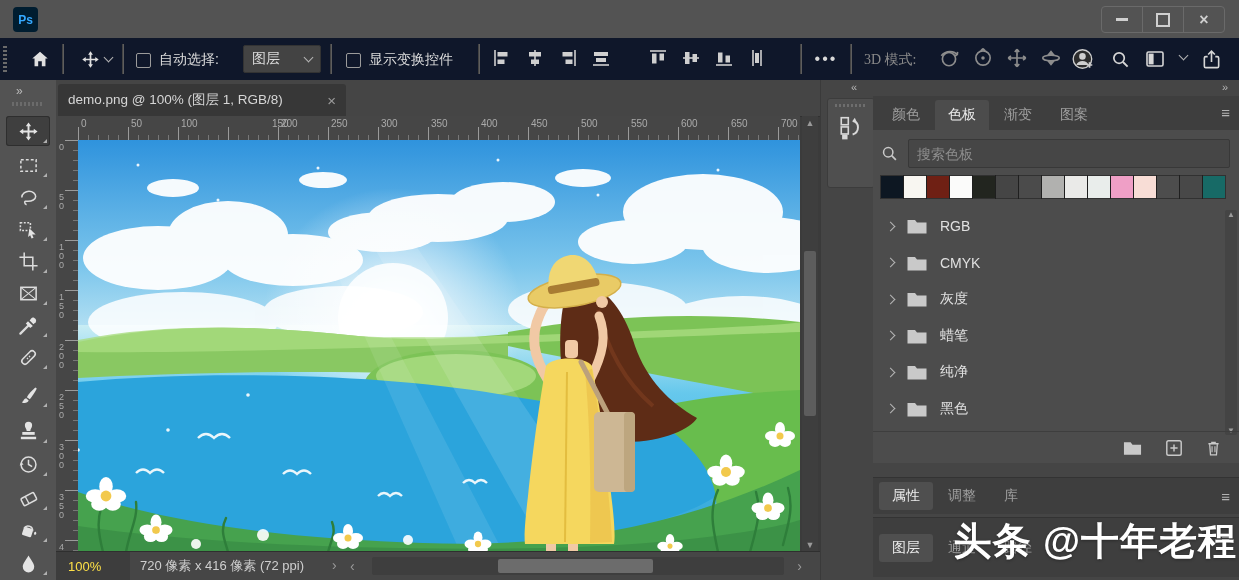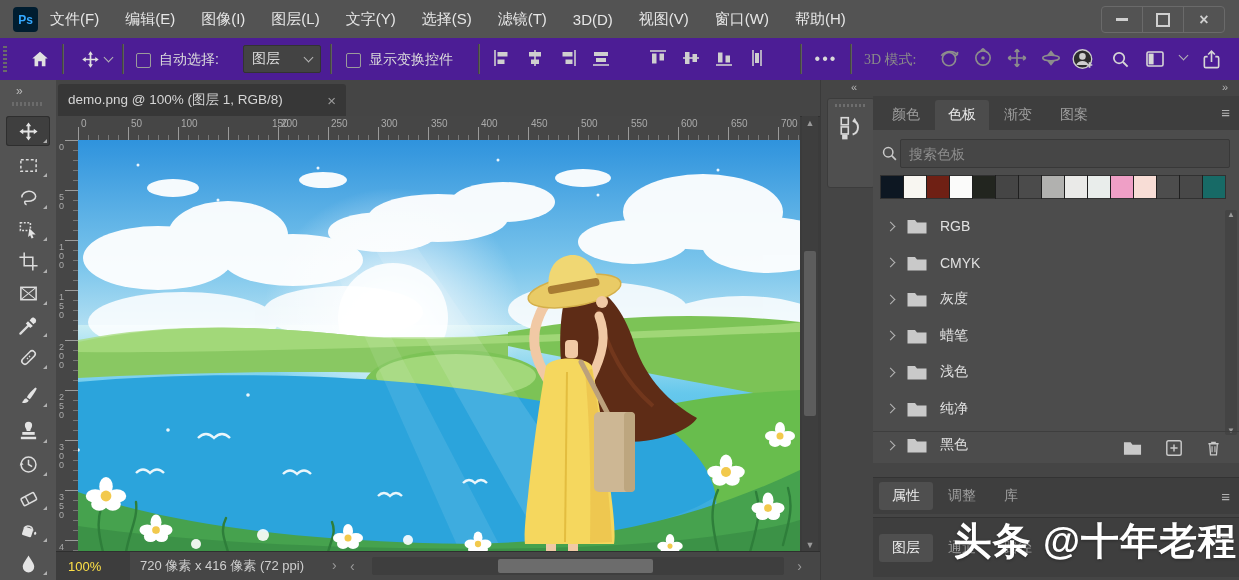--- a/index.html
+++ b/index.html
@@ -15,21 +15,21 @@
   .menus{position:absolute;left:50px;top:0;height:38px;display:flex;align-items:center;gap:26px;font-size:15px;color:#e6e6e6;}
   .menus .menu-item{cursor:default;white-space:nowrap;}
   .win-controls{position:absolute;right:14px;top:6px;display:flex;border:1px solid #6a6a6a;border-radius:4px;overflow:hidden;}
   .win-btn{width:40px;height:25px;display:flex;align-items:center;justify-content:center;color:#cfcfcf;border-left:1px solid #6a6a6a;}
   .win-btn:first-child{border-left:none;}
   .glyph-min{width:12px;height:3px;background:#cfcfcf;}
   .glyph-max{width:10px;height:10px;border:2px solid #cfcfcf;}
   .glyph-close{font-size:16px;font-weight:bold;line-height:1;}
 
   
-  .optionsbar{position:absolute;left:0;top:38px;width:100%;height:42px;background:#4c1d95;border-bottom:4px solid #eab308;}
+  .optionsbar{position:absolute;left:0;top:38px;width:100%;height:42px;background:#0f172a;border-bottom:4px solid #eab308;}
   .ob-grip{left:3px;top:8px;width:4px;height:26px;background:repeating-linear-gradient(to bottom,#6b6b6b 0 2px,transparent 2px 4px);}
   .icon-btn{display:flex;align-items:center;justify-content:center;}
   .ob-label{font-size:14px;color:#dcdcdc;white-space:nowrap;}
   .checkbox{width:13px;height:13px;border:1px solid #9b9b9b;border-radius:2px;background:transparent;display:inline-block;}
   .dropdown{height:26px;background:#434343;border:1px solid #333;border-radius:2px;display:flex;align-items:center;
     justify-content:space-between;padding:0 8px;font-size:14px;color:#dcdcdc;}
   .chev{display:inline-block;width:6px;height:6px;border-right:1.6px solid #b5b5b5;border-bottom:1.6px solid #b5b5b5;transform:rotate(45deg);margin-top:-3px;}
   .dim{color:#8a8a8a;font-family:Liberation Serif, serif;}
   .ob-dots{font-size:16px;letter-spacing:2px;color:#d9d9d9;}
 
@@ -77,21 +77,21 @@
   .rightdock{position:absolute;left:820px;top:80px;width:419px;bottom:0;background:#454545;border-left:1px solid #3a3a3a;}
   .dock-top{position:absolute;left:0;top:0;width:100%;height:16px;color:#b5b5b5;font-size:11px;}
   .collapsed-col{position:absolute;left:6px;top:18px;width:46px;height:88px;background:#4f4f4f;border:1px solid #3c3c3c;border-radius:3px;}
   .cc-grip{position:absolute;left:7px;top:5px;width:32px;height:3px;background:repeating-linear-gradient(90deg,#6e6e6e 0 2px,transparent 2px 4px);}
   .panel{position:absolute;left:52px;top:16px;right:0;bottom:0;}
   .panel-tabs{position:absolute;left:0;top:0;right:0;height:34px;background:#3e3e3e;display:flex;align-items:flex-end;padding-left:6px;gap:2px;}
   .ptab{height:30px;display:flex;align-items:center;padding:0 13px;font-size:14px;color:#9f9f9f;background:transparent;border-radius:3px 3px 0 0;}
   .ptab.active{background:#4c4c4c;color:#ececec;}
   .hamburger{position:absolute;right:10px;top:8px;color:#b3b3b3;font-size:15px;}
   .panel-body{position:absolute;left:0;top:34px;right:0;height:333px;background:#4c4c4c;}
-  .search-row{position:absolute;left:8px;top:10px;right:10px;height:27px;display:flex;align-items:center;gap:2px;}
+  .search-row{position:absolute;left:8px;top:10px;right:10px;height:27px;display:flex;align-items:center;gap:10px;}
   .search-field{flex:1;height:27px;background:#464646;border:1px solid #383838;border-radius:2px;color:#cfcfcf;
     font-size:14px;padding:0 8px;outline:none;font-family:inherit;}
   .search-field::placeholder{color:#8e8e8e;}
   .swatch-row{position:absolute;left:8px;top:46px;display:flex;gap:1px;}
   .swatch{width:22px;height:22px;outline:1px solid rgba(0,0,0,.35);}
   .groups{position:absolute;left:0;top:78px;right:18px;}
   .group-row{height:36.5px;display:flex;align-items:center;gap:12px;padding-left:14px;font-size:14px;color:#e0e0e0;}
   .g-chev{width:6px;height:6px;border-right:1.5px solid #b5b5b5;border-bottom:1.5px solid #b5b5b5;transform:rotate(-45deg);}
   .list-scroll{position:absolute;right:3px;top:80px;width:12px;height:225px;background:#444;border-radius:2px;}
   .list-scroll .la{position:absolute;left:0;width:12px;text-align:center;color:#9a9a9a;font-size:8px;}
@@ -106,33 +106,20 @@
   .watermark{position:absolute;right:2px;bottom:13px;font-size:38px;font-weight:bold;color:#fff;
     letter-spacing:1px;text-shadow:0 1px 3px rgba(0,0,0,.35);z-index:50;white-space:nowrap;}
 </style>
 </head>
 <body>
 
 <div class="screen">
 
   <div class="titlebar">
     <div class="ps-logo">Ps</div>
-    <div class="menus" id="menus">
-        <span class="menu-item">文件(F)</span>
-        <span class="menu-item">编辑(E)</span>
-        <span class="menu-item">图像(I)</span>
-        <span class="menu-item">图层(L)</span>
-        <span class="menu-item">文字(Y)</span>
-        <span class="menu-item">选择(S)</span>
-        <span class="menu-item">滤镜(T)</span>
-        <span class="menu-item">3D(D)</span>
-        <span class="menu-item">视图(V)</span>
-        <span class="menu-item">窗口(W)</span>
-        <span class="menu-item">帮助(H)</span>
-      </div>
     <div class="win-controls">
       <div class="win-btn">
           <span class="glyph-min"></span>
         </div>
       <div class="win-btn">
           <span class="glyph-max"></span>
         </div>
       <div class="win-btn">
           <span class="glyph-close">×</span>
         </div>
@@ -718,27 +705,20 @@
               <svg viewBox="0 0 22 18" width="22" height="18">
                 <path d="M1.5,3 h7.5 l2,2.5 h9.5 v11 h-19 Z" fill="#c9c9c9"></path>
               </svg>
               <span>蜡笔</span>
             </div>
             <div class="group-row">
               <span class="g-chev"></span>
               <svg viewBox="0 0 22 18" width="22" height="18">
                 <path d="M1.5,3 h7.5 l2,2.5 h9.5 v11 h-19 Z" fill="#c9c9c9"></path>
               </svg>
-              <span>浅色</span>
-            </div>
-            <div class="group-row">
-              <span class="g-chev"></span>
-              <svg viewBox="0 0 22 18" width="22" height="18">
-                <path d="M1.5,3 h7.5 l2,2.5 h9.5 v11 h-19 Z" fill="#c9c9c9"></path>
-              </svg>
               <span>纯净</span>
             </div>
             <div class="group-row">
               <span class="g-chev"></span>
               <svg viewBox="0 0 22 18" width="22" height="18">
                 <path d="M1.5,3 h7.5 l2,2.5 h9.5 v11 h-19 Z" fill="#c9c9c9"></path>
               </svg>
               <span>黑色</span>
             </div>
           </div>

